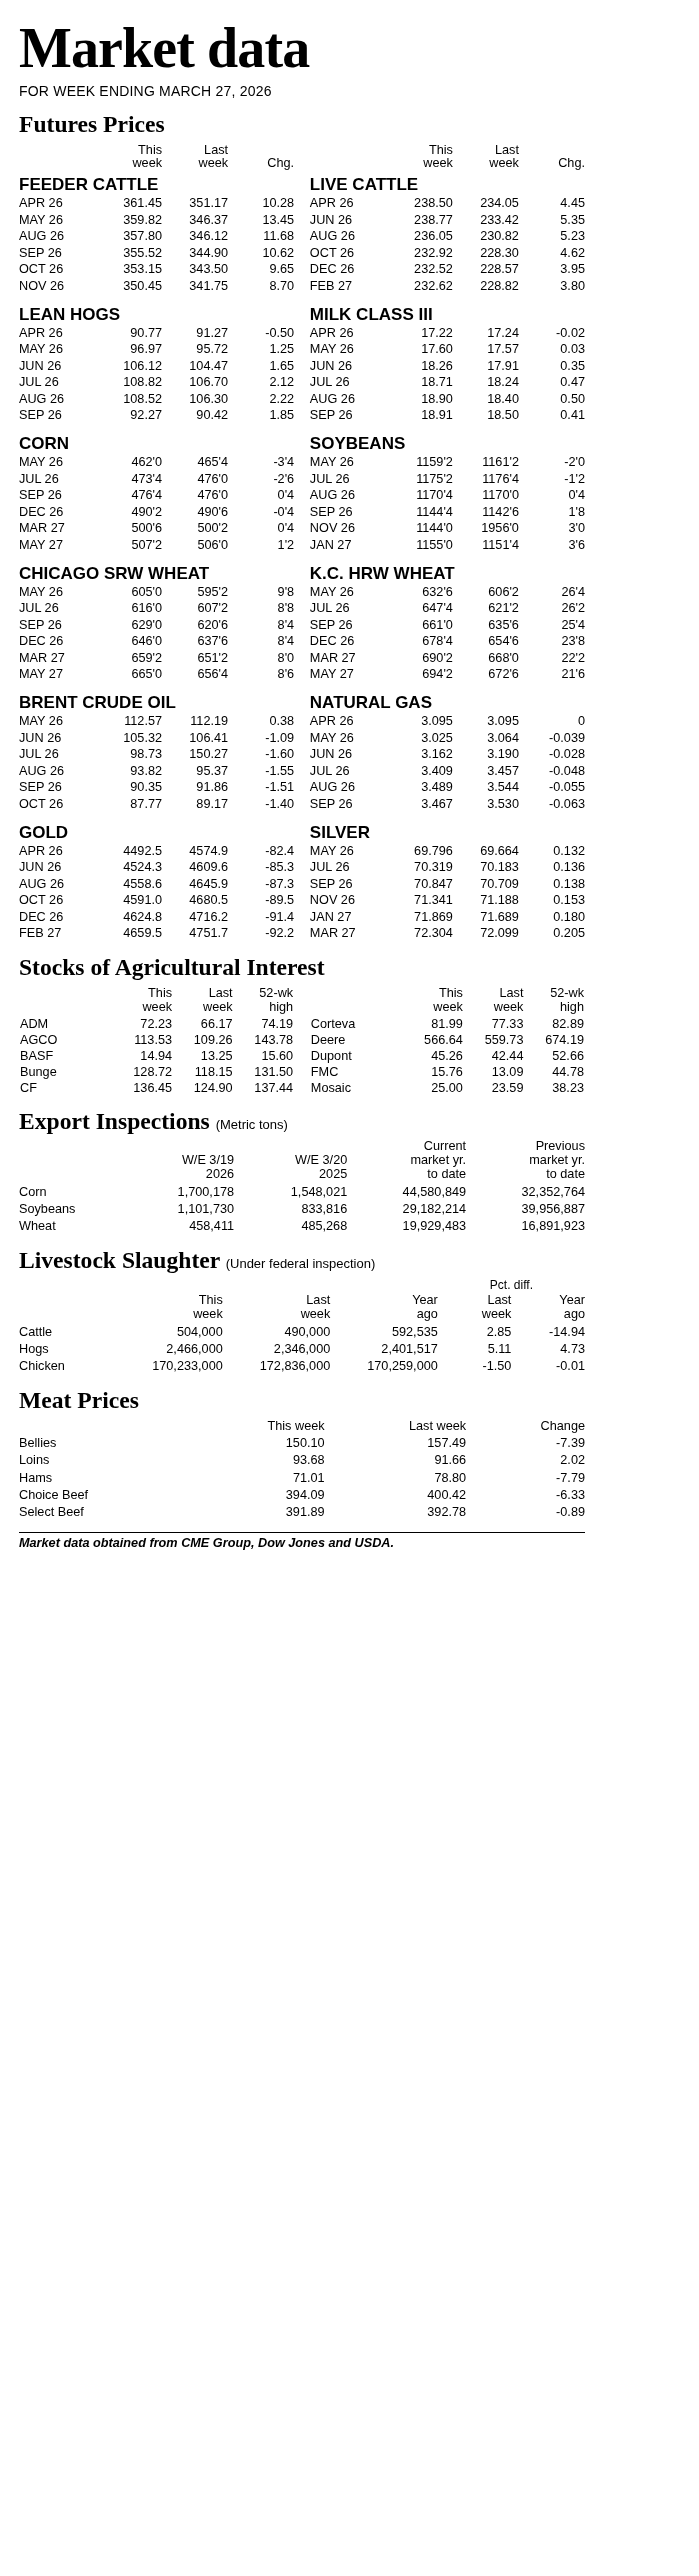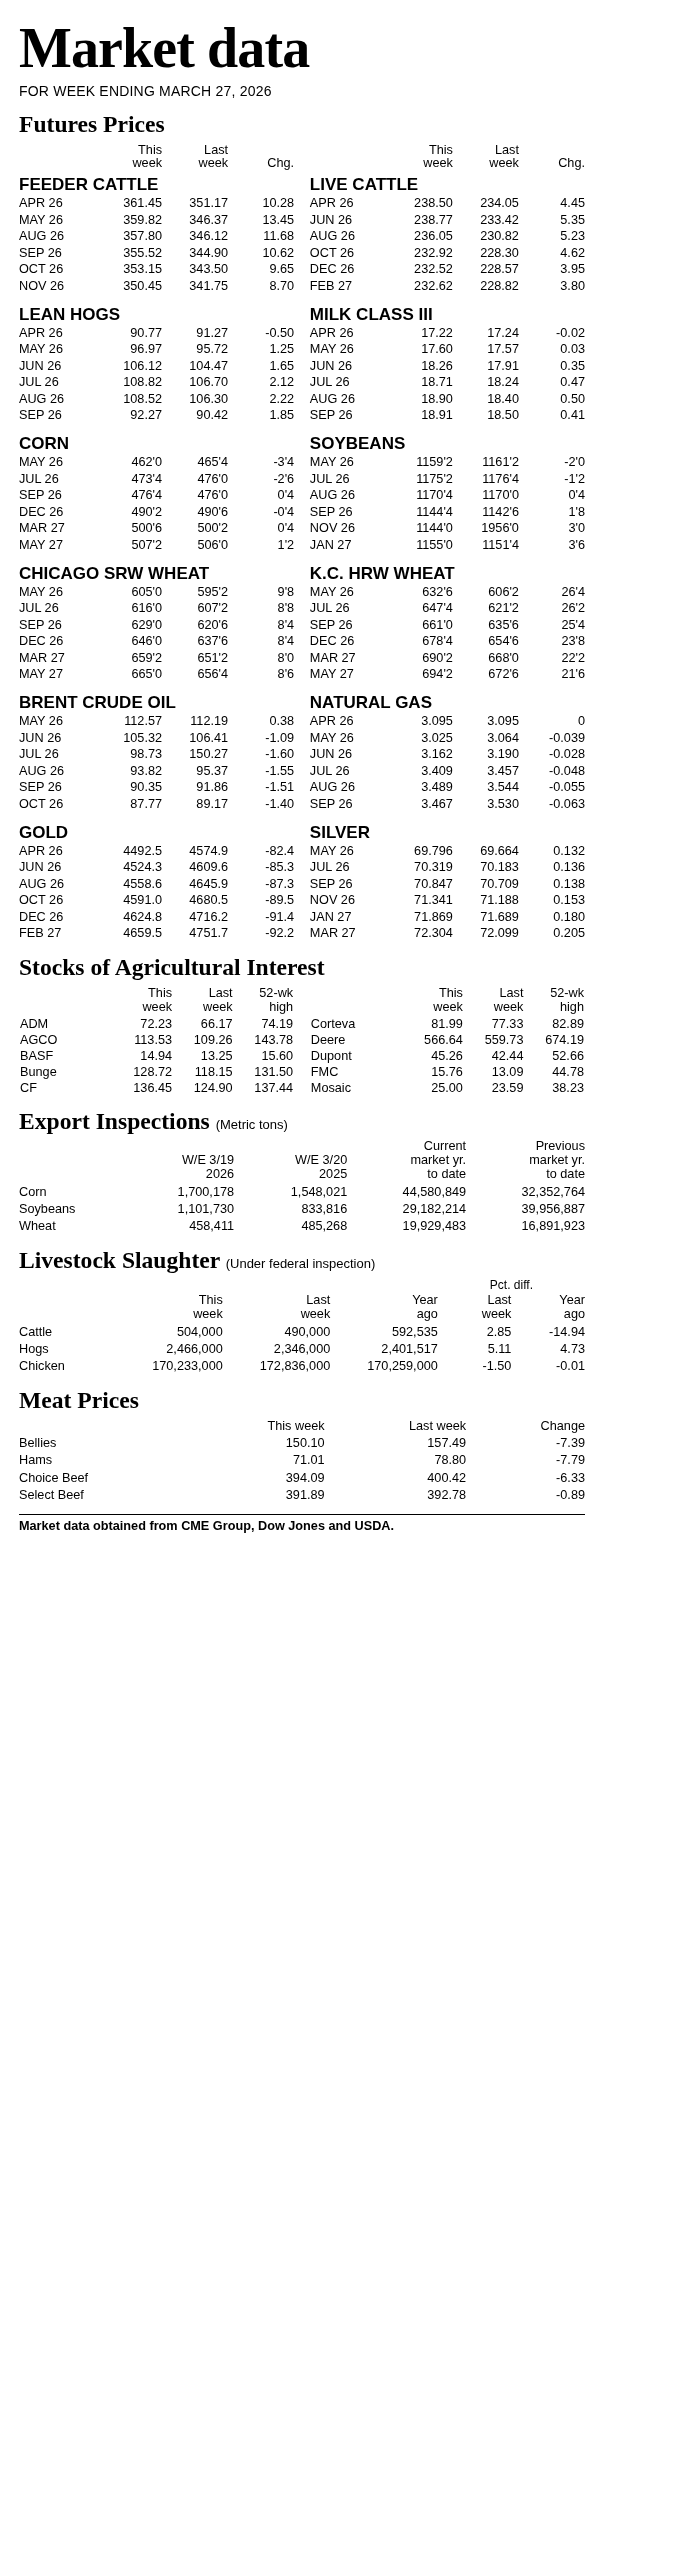--- a/index.html
+++ b/index.html
@@ -88,21 +88,21 @@
   .wide { width: 100%; font-size: 12.7px; table-layout: fixed; }
   .wide td, .wide th { padding: 0; line-height: 1.35; }
   .wide th { font-weight: normal; vertical-align: bottom; line-height: 1.1; padding-bottom: 1.7px; }
 
   .footer-note {
     font-size: 12.7px;
     font-weight: bold;
     margin-top: 10.5px;
     padding-top: 3.5px;
   }
-  .topline { border-top: 0.9px solid #000; }
+  .topline { border-top: 0.9px solid #000; font-style: italic; }
   .pct-group {
     text-align: center;
     font-size: 12px;
   }
 </style>
 </head>
 <body>
 
 <div class="page">
 
@@ -941,20 +941,26 @@
       </tr>
     </thead>
     <tbody id="meat-body">
         <tr>
           <td class="lbl">Bellies</td>
           <td class="r">150.10</td>
           <td class="r">157.49</td>
           <td class="r">-7.39</td>
         </tr>
         <tr>
+          <td class="lbl">Loins</td>
+          <td class="r">93.68</td>
+          <td class="r">91.66</td>
+          <td class="r">2.02</td>
+        </tr>
+        <tr>
           <td class="lbl">Hams</td>
           <td class="r">71.01</td>
           <td class="r">78.80</td>
           <td class="r">-7.79</td>
         </tr>
         <tr>
           <td class="lbl">Choice Beef</td>
           <td class="r">394.09</td>
           <td class="r">400.42</td>
           <td class="r">-6.33</td>

